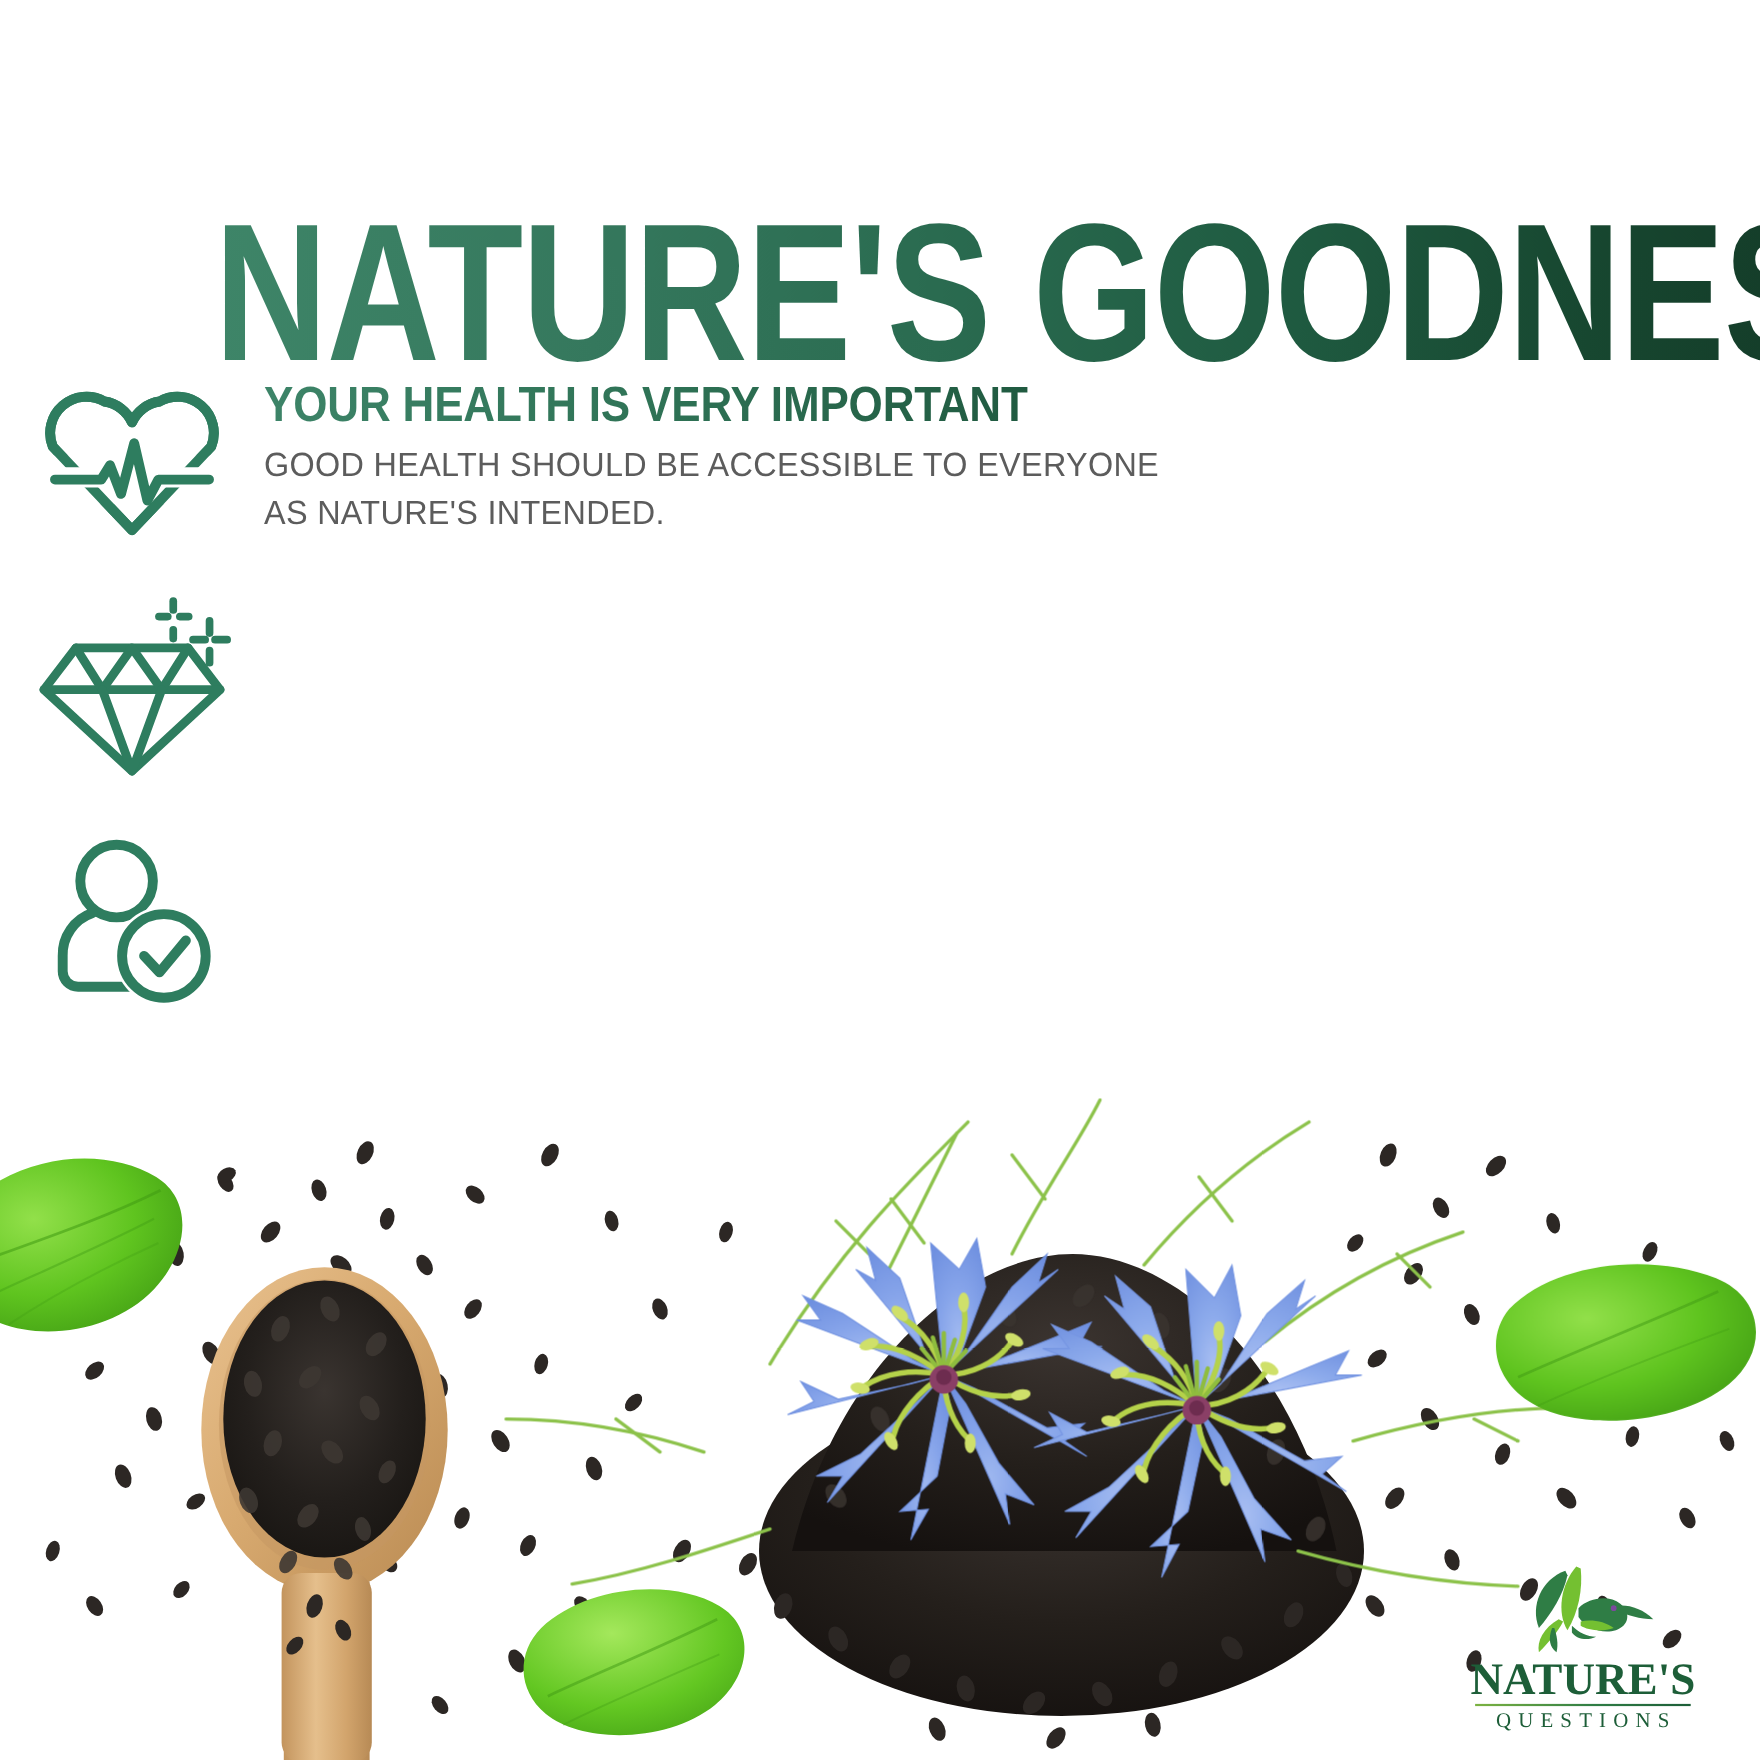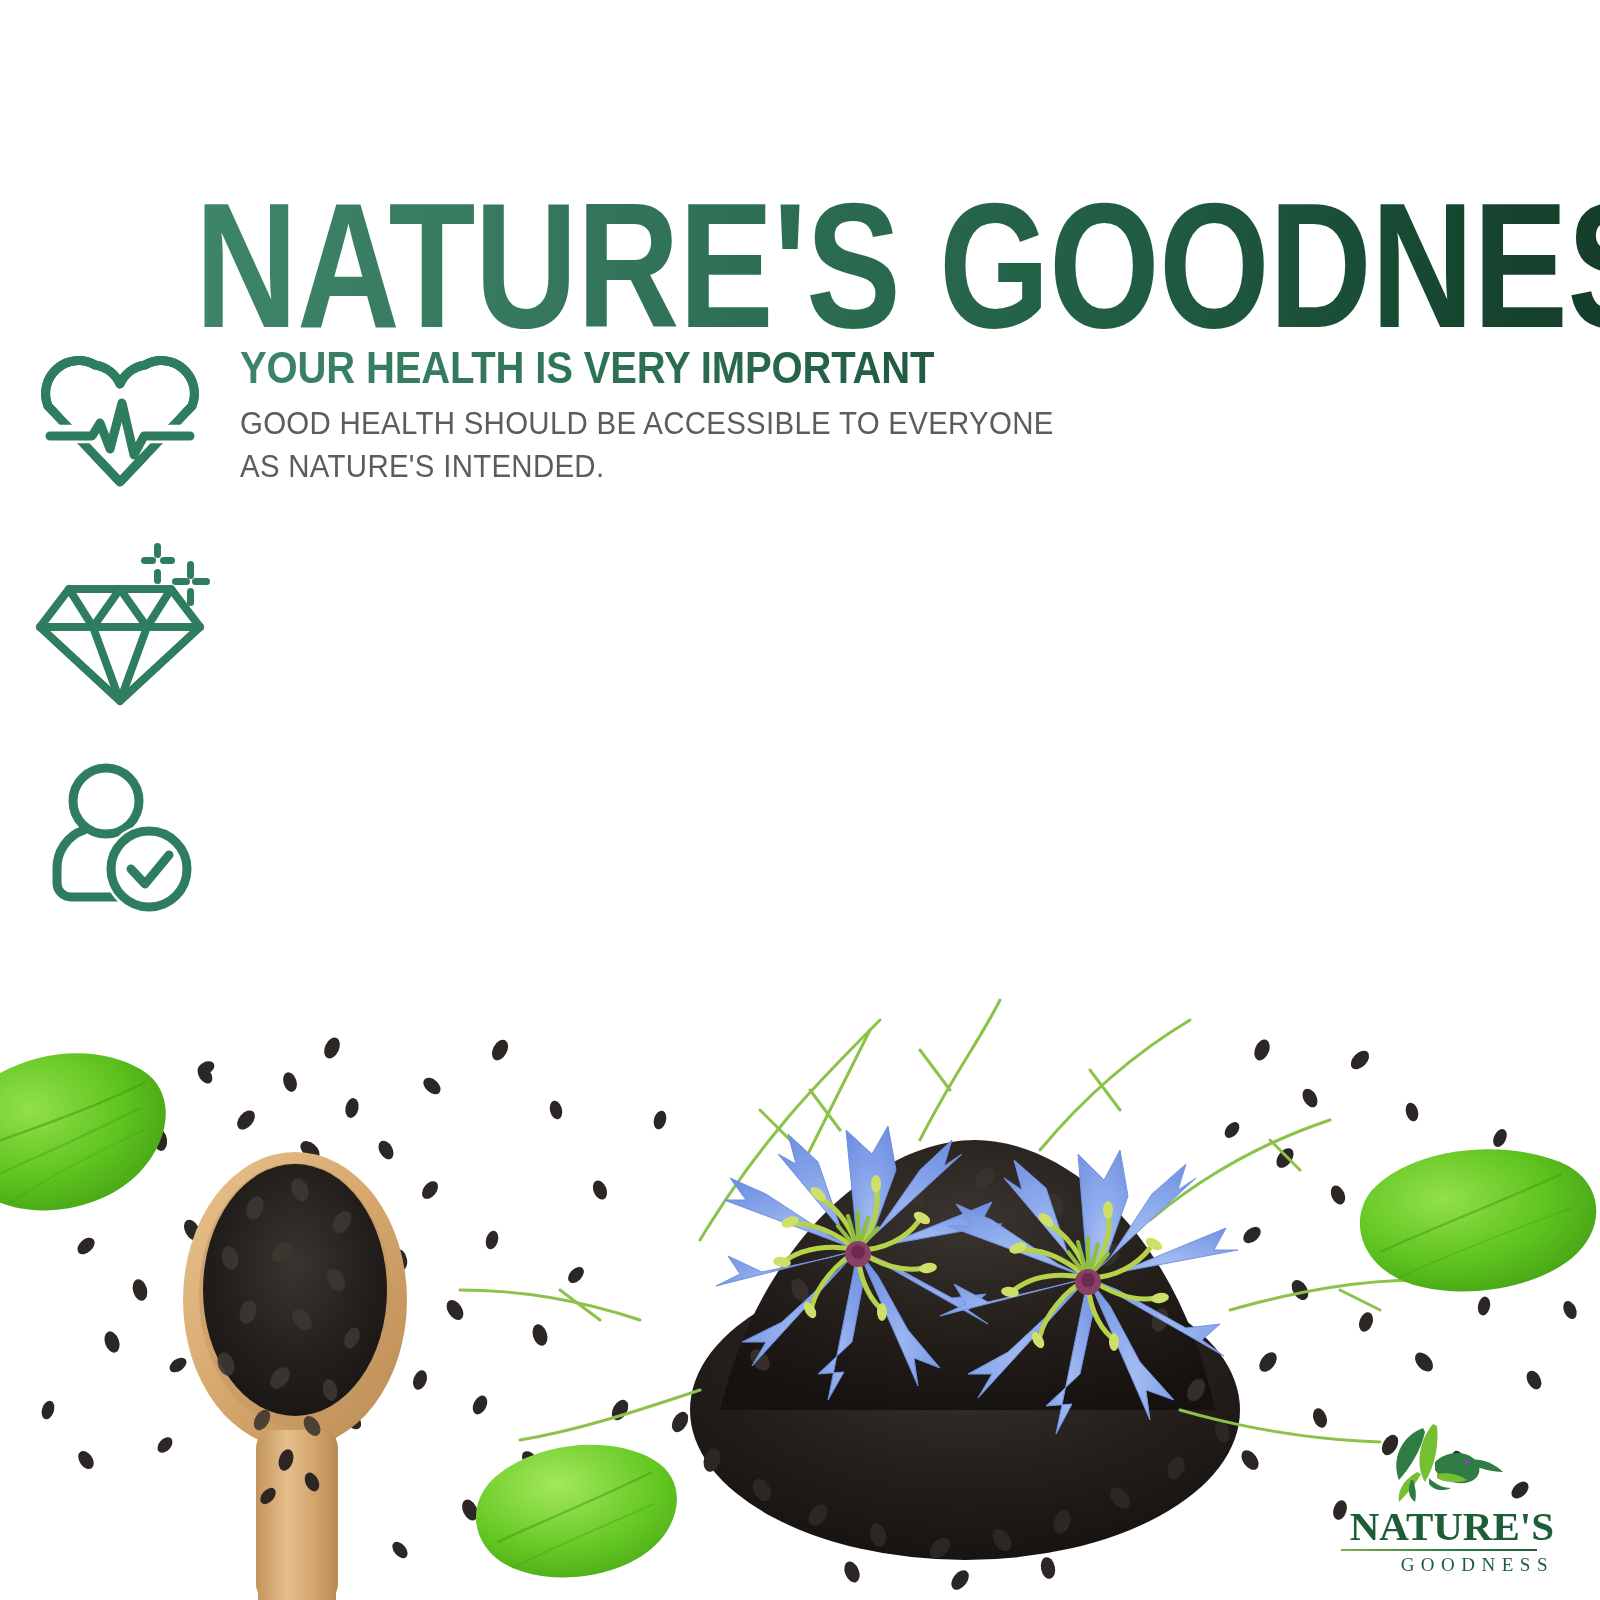--- a/index.html
+++ b/index.html
@@ -89,21 +89,21 @@
   
   .photo{
     position:absolute;left:0;bottom:0;width:1600px;height:610px;
     overflow:hidden;
   }
   .photo svg{position:absolute;left:0;top:0;}
 
   
   .logo{
     position:absolute;right:46px;bottom:24px;
-    width:230px;text-align:right;
+    width:230px;text-align:center;
   }
   .logo-mark{display:block;margin:0 auto 2px auto;}
   .logo-name{
     font-family:"Liberation Serif", serif;
     font-weight:700;
     font-size:41px;
     line-height:1;
     color:#1d5e38;
     letter-spacing:0px;
     margin:0;
@@ -519,16 +519,16 @@
       <path d="M44 50 C30 58 24 70 26 80 C36 70 44 60 48 52 Z" fill="#74c031"></path>
       <path d="M38 58 C34 68 36 76 42 80 C44 72 42 64 40 58 Z" fill="#2f7d45"></path>
       <path d="M62 40 C72 30 90 28 100 36 C110 44 108 56 96 60 C84 64 68 58 62 48 Z" fill="#2f7d45"></path>
       <path d="M96 38 C106 36 120 40 130 50 C118 50 106 46 96 42 Z" fill="#2f7d45"></path>
       <circle cx="94" cy="40" r="2.6" fill="#7b4a9c"></circle>
       <path d="M64 52 C74 50 86 52 94 58 C84 62 70 60 64 56 Z" fill="#74c031"></path>
       <path d="M56 56 C62 62 70 66 78 66 C70 70 60 68 56 62 Z" fill="#2f7d45"></path>
     </svg>
     <div class="logo-name">NATURE'S</div>
     <div class="logo-rule"></div>
-    <div class="logo-sub">GOODNESS</div>
+    <div class="logo-sub">QUESTIONS</div>
   </div>
 
 </div>
 
 </body></html>

